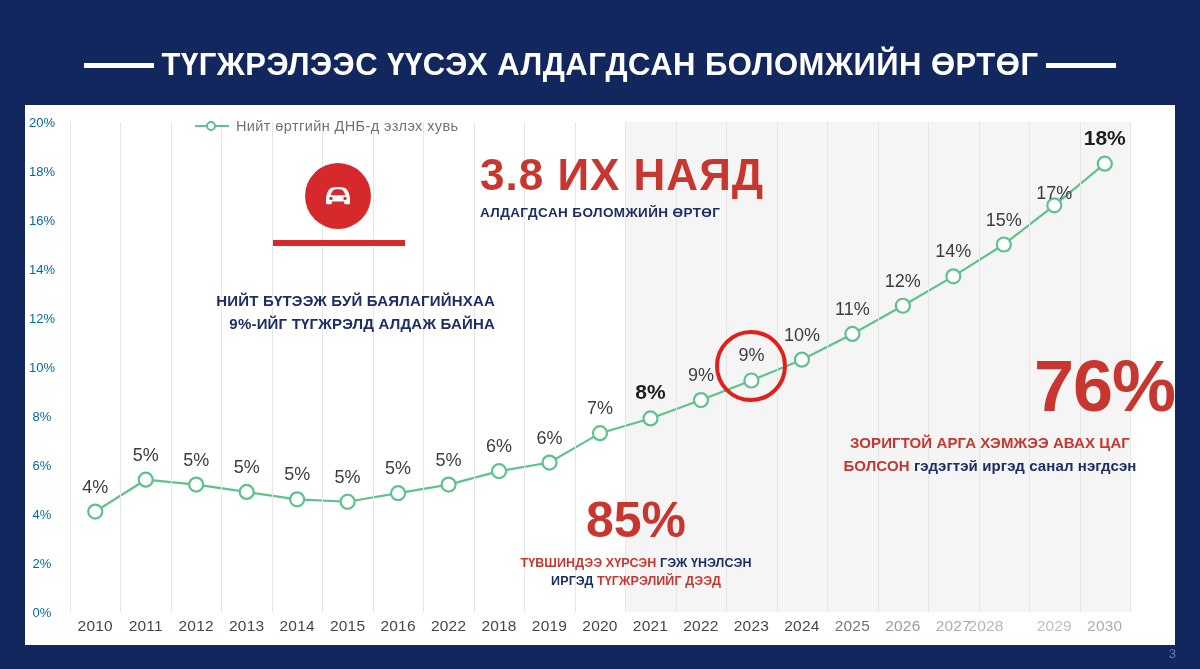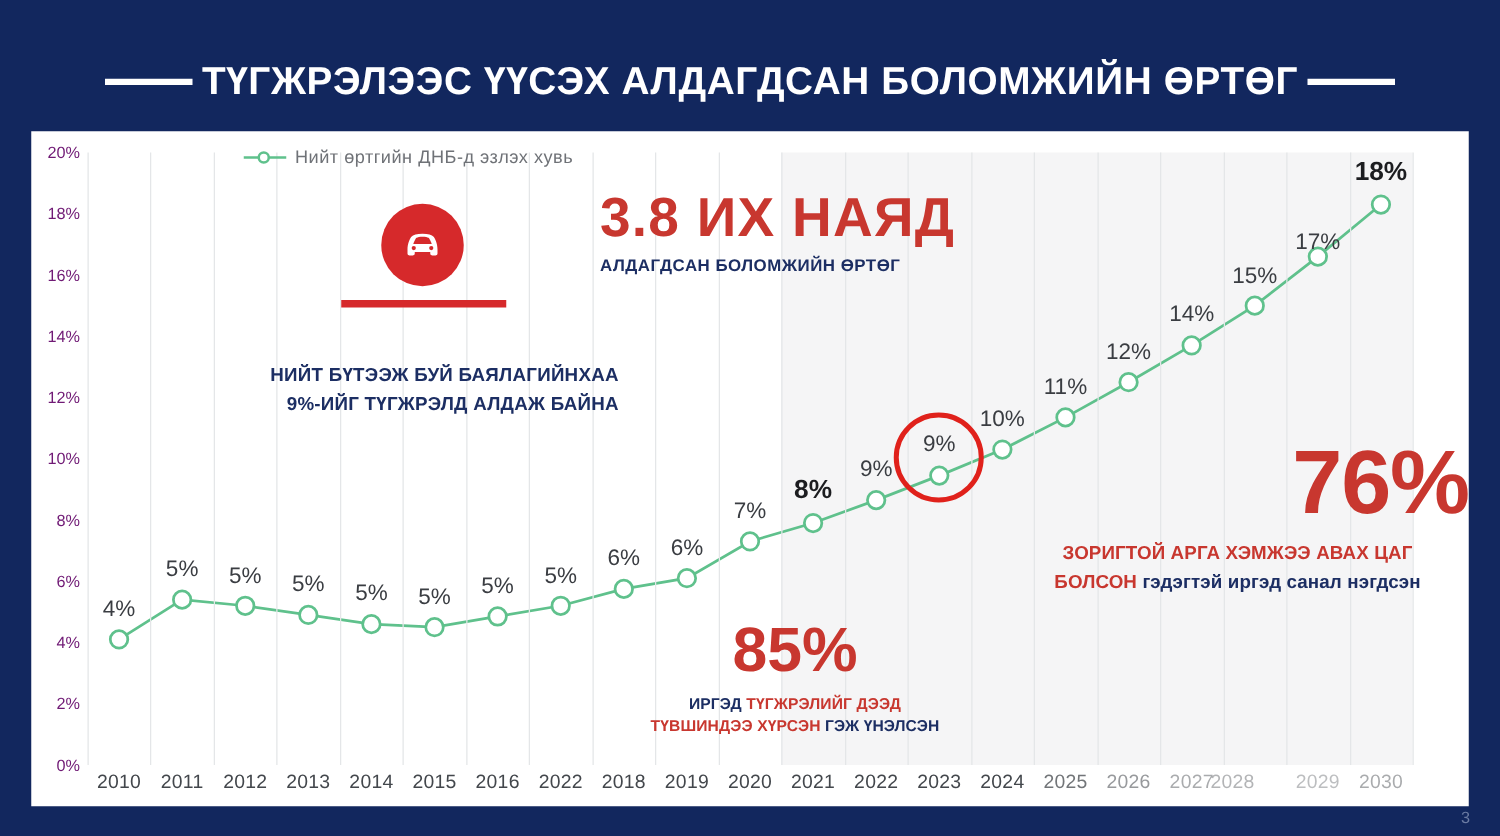--- a/index.html
+++ b/index.html
@@ -64,23 +64,23 @@
   
   .vgrid {
     position: absolute; top: 0; bottom: 0;
     width: 1px; background: #e4e6e8;
   }
 
   
   .ylab {
     position: absolute;
     right: 1124px;   
-    color: #701a75;
+    color: #0369a1;
     font-size: 13px;
-    text-align: right;
+    text-align: center;
     width: 44px;
     transform: translateY(-50%);
   }
   .yaxis {
     position: absolute; left: -2px; top: 0; width: 0; height: 490px;
   }
   .yaxis .ylab { left: -48px; right: auto; }
 
   
   .xaxis {
@@ -401,24 +401,24 @@
 
     <div class="big38" style="left:455px; top:47px;">
       <div class="num">3.8 ИХ НАЯД</div>
       <div class="sub">АЛДАГДСАН БОЛОМЖИЙН ӨРТӨГ</div>
     </div>
 
     <div class="block85" style="left:486px; top:390px;">
       <div class="num">85%</div>
       <div class="cap">
         <div>
+          <span class="rd">ТҮВШИНДЭЭ ХҮРСЭН </span><span class="nv">ГЭЖ ҮНЭЛСЭН</span>
+        </div>
+        <div>
           <span class="nv">ИРГЭД </span><span class="rd">ТҮГЖРЭЛИЙГ ДЭЭД</span>
-        </div>
-        <div>
-          <span class="rd">ТҮВШИНДЭЭ ХҮРСЭН </span><span class="nv">ГЭЖ ҮНЭЛСЭН</span>
         </div>
       </div>
     </div>
 
     <div class="block76" style="left:780px; top:245px;">
       <div class="num">76%</div>
       <div class="cap">
         <div class="rd">ЗОРИГТОЙ АРГА ХЭМЖЭЭ АВАХ ЦАГ</div>
         <div>
           <span class="rd">БОЛСОН </span><span class="nv low">гэдэгтэй иргэд санал нэгдсэн</span>

